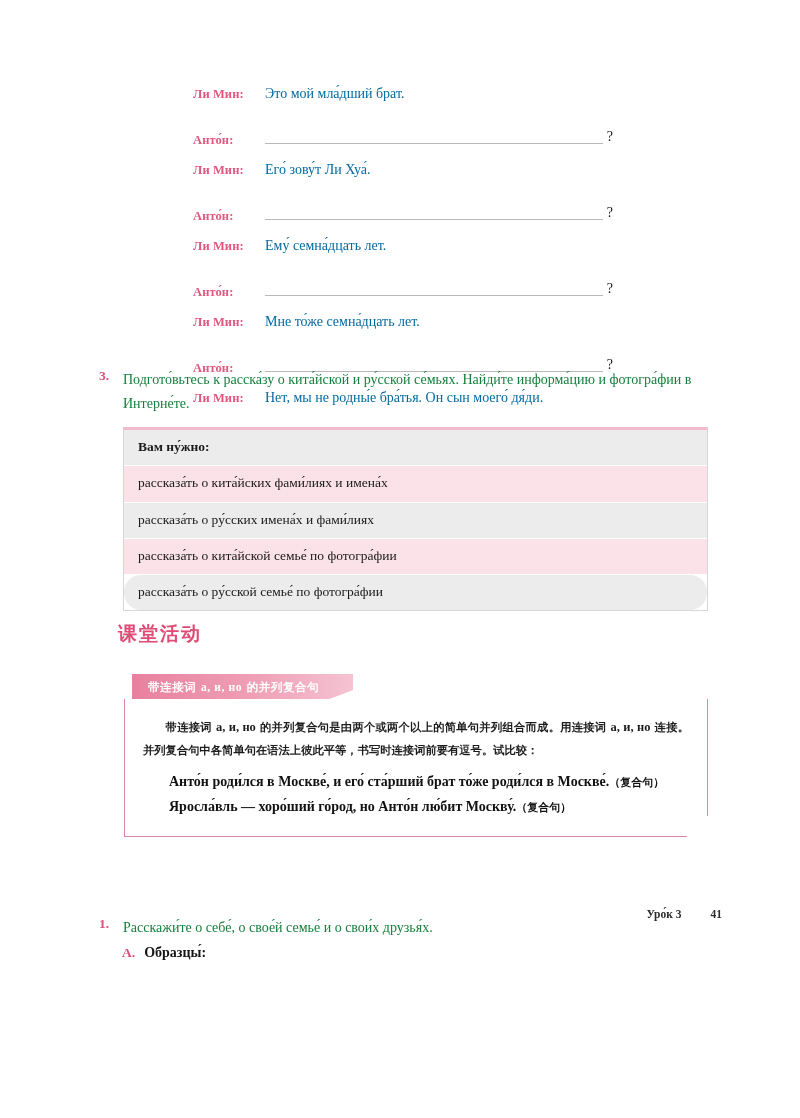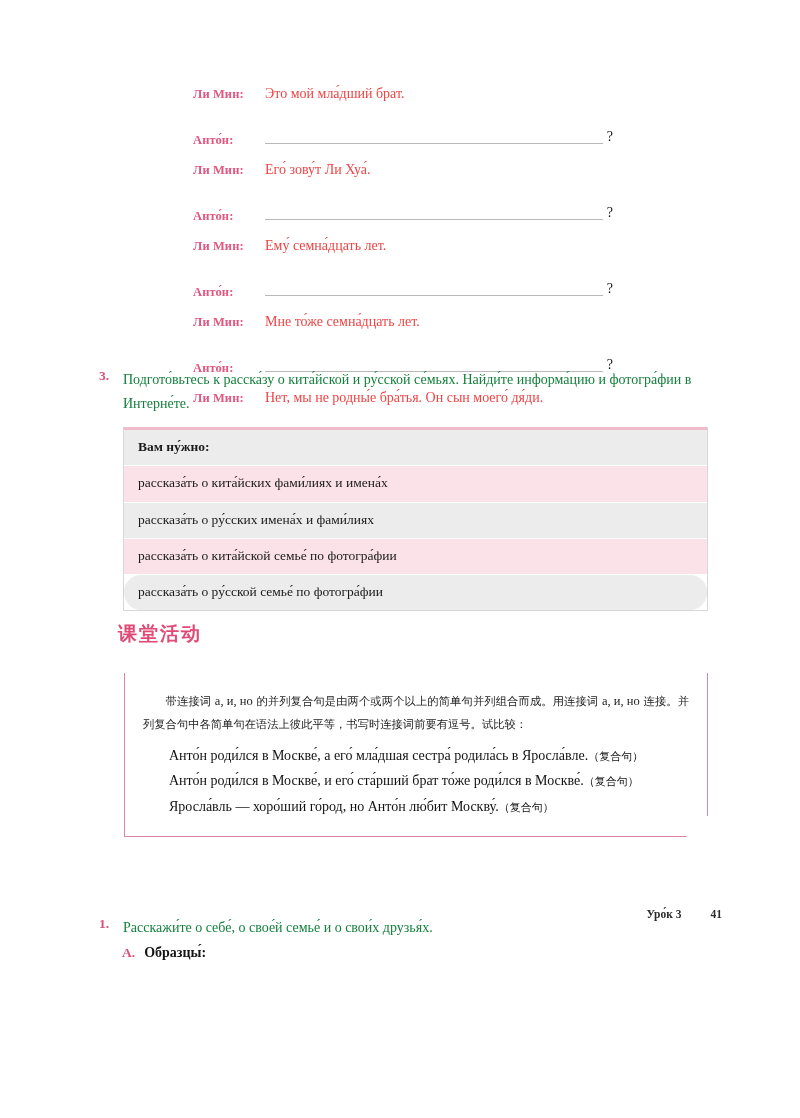--- a/index.html
+++ b/index.html
@@ -39,21 +39,21 @@
     width: 72px;
     flex: 0 0 72px;
     color: #e1577f;
     font-weight: bold;
     font-size: 12.5px;
     letter-spacing: 0.1px;
     font-family: "Liberation Serif", serif;
   }
   .dlg-text {
     font-size: 14px;
-    color: #ef4444;
+    color: #0369a1;
     white-space: nowrap;
   }
   .dlg-blank {
     position: relative;
     flex: 1 1 auto;
     display: flex;
     align-items: flex-end;
     height: 20px;
   }
   .dlg-rule {
@@ -163,20 +163,21 @@
   .gr-body {
     position: relative;
     margin-top: -1px;
     border: 1.6px solid #dd859f;
     border-top: none;
     background: #ffffff;
     padding: 16px 18px 16px 18px;
     box-sizing: border-box;
     width: 584px;
     clip-path: polygon(0 0, 100% 0, 100% calc(100% - 22px), calc(100% - 22px) 100%, 0 100%);
+    font-weight: bold;
   }
   .gr-para {
     font-family: "DejaVu Sans", sans-serif;
     font-size: 11.3px;
     line-height: 2.0;
     text-indent: 2em;
     color: #1c1c1c;
     margin: 0 0 6px 0;
     text-align: justify;
   }
@@ -304,26 +305,28 @@
       <div class="tt-row tt-header">Вам ну́жно:</div>
       <div class="tt-row tt-pink">рассказа́ть о кита́йских фами́лиях и имена́х</div>
       <div class="tt-row tt-gray">рассказа́ть о ру́сских имена́х и фами́лиях</div>
       <div class="tt-row tt-pink">рассказа́ть о кита́йской семье́ по фотогра́фии</div>
       <div class="tt-row tt-gray">рассказа́ть о ру́сской семье́ по фотогра́фии</div>
     </div>
 
   <div class="cn-section">课堂活动</div>
 
   <div class="grammar-wrap">
+    <div class="gr-tag">
+      <span>带连接词 </span><span class="lat">a, и, но</span><span> 的并列复合句</span>
+    </div>
     <div class="gr-body">
       <p class="gr-para">
         <span>带连接词 </span><span class="ru">a, и, но</span><span> 的并列复合句是由两个或两个以上的简单句并列组合而成。用连接词 </span><span class="ru">a, и, но</span><span> 连接。并列复合句中各简单句在语法上彼此平等，书写时连接词前要有逗号。试比较：</span>
       </p>
       <div id="grammar-examples">
-          <div class="gr-example"><span>Анто́н роди́лся в Москве́, а его́ мла́дшая сестра́ родила́сь в Яросла́вле.</span><span class="cn">（复合句）</span></div>
           <div class="gr-example"><span>Анто́н роди́лся в Москве́, и его́ ста́рший брат то́же роди́лся в Москве́.</span><span class="cn">（复合句）</span></div>
           <div class="gr-example"><span>Яросла́вль — хоро́ший го́род, но Анто́н лю́бит Москву́.</span><span class="cn">（复合句）</span></div>
         </div>
     </div>
   </div>
 
   <div class="ex-head" id="exercise1-head">
     <span class="ex-num">1.</span>
     <span class="ex-title">Расскажи́те о себе́, о свое́й семье́ и о свои́х друзья́х.</span>
   </div>

